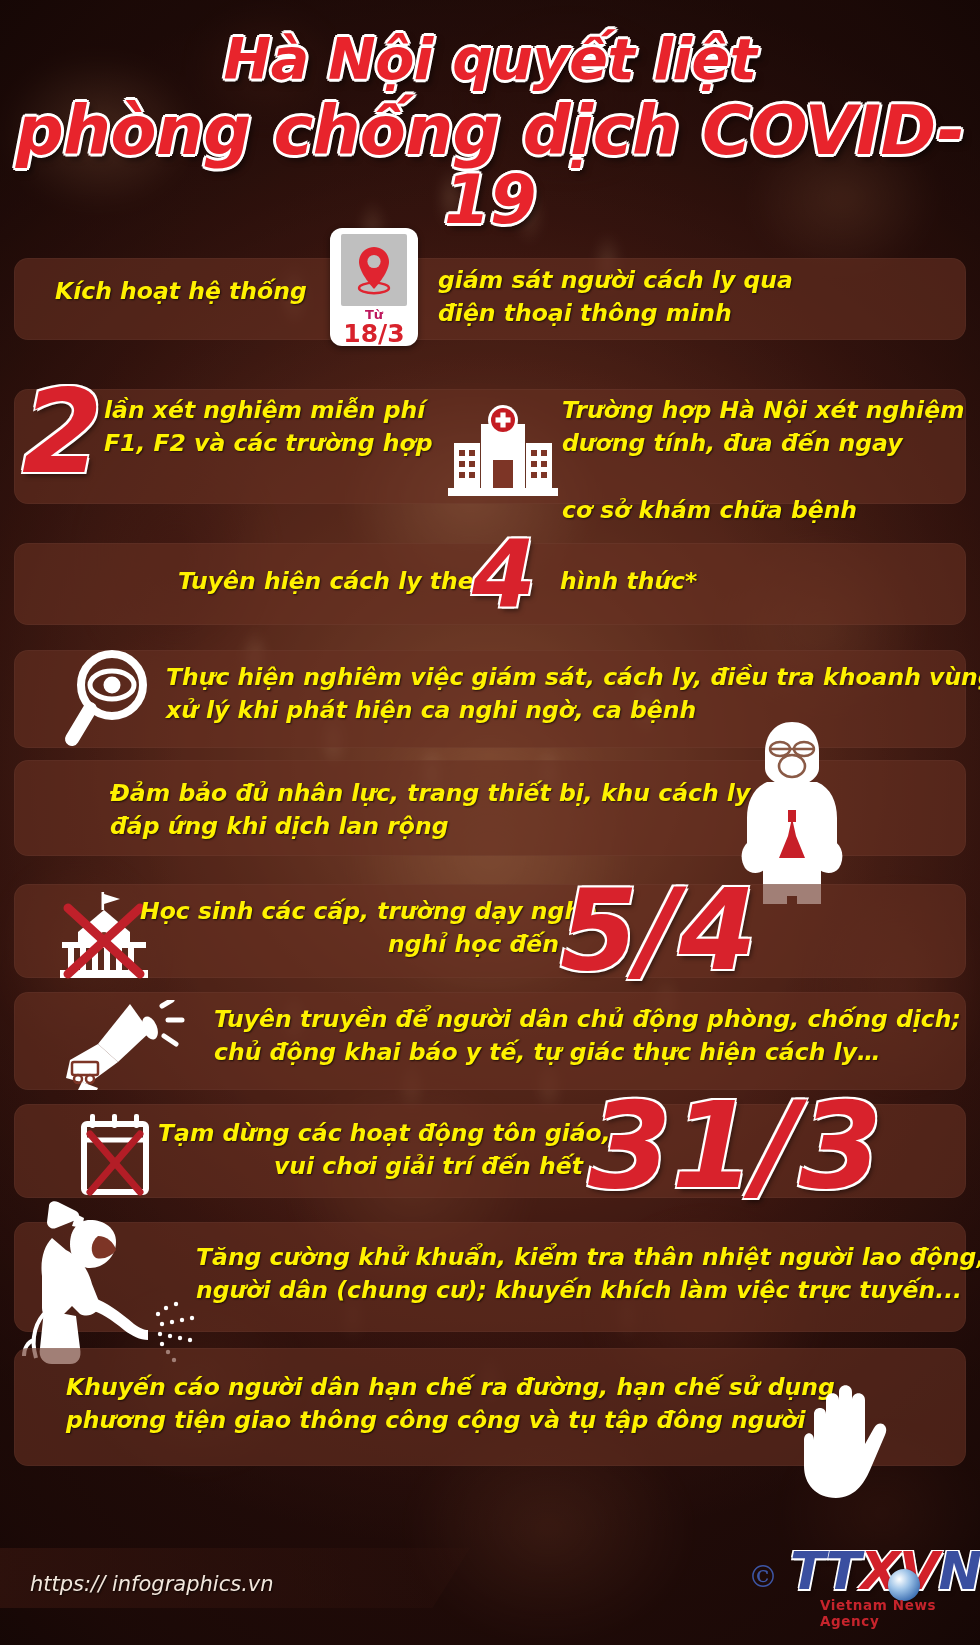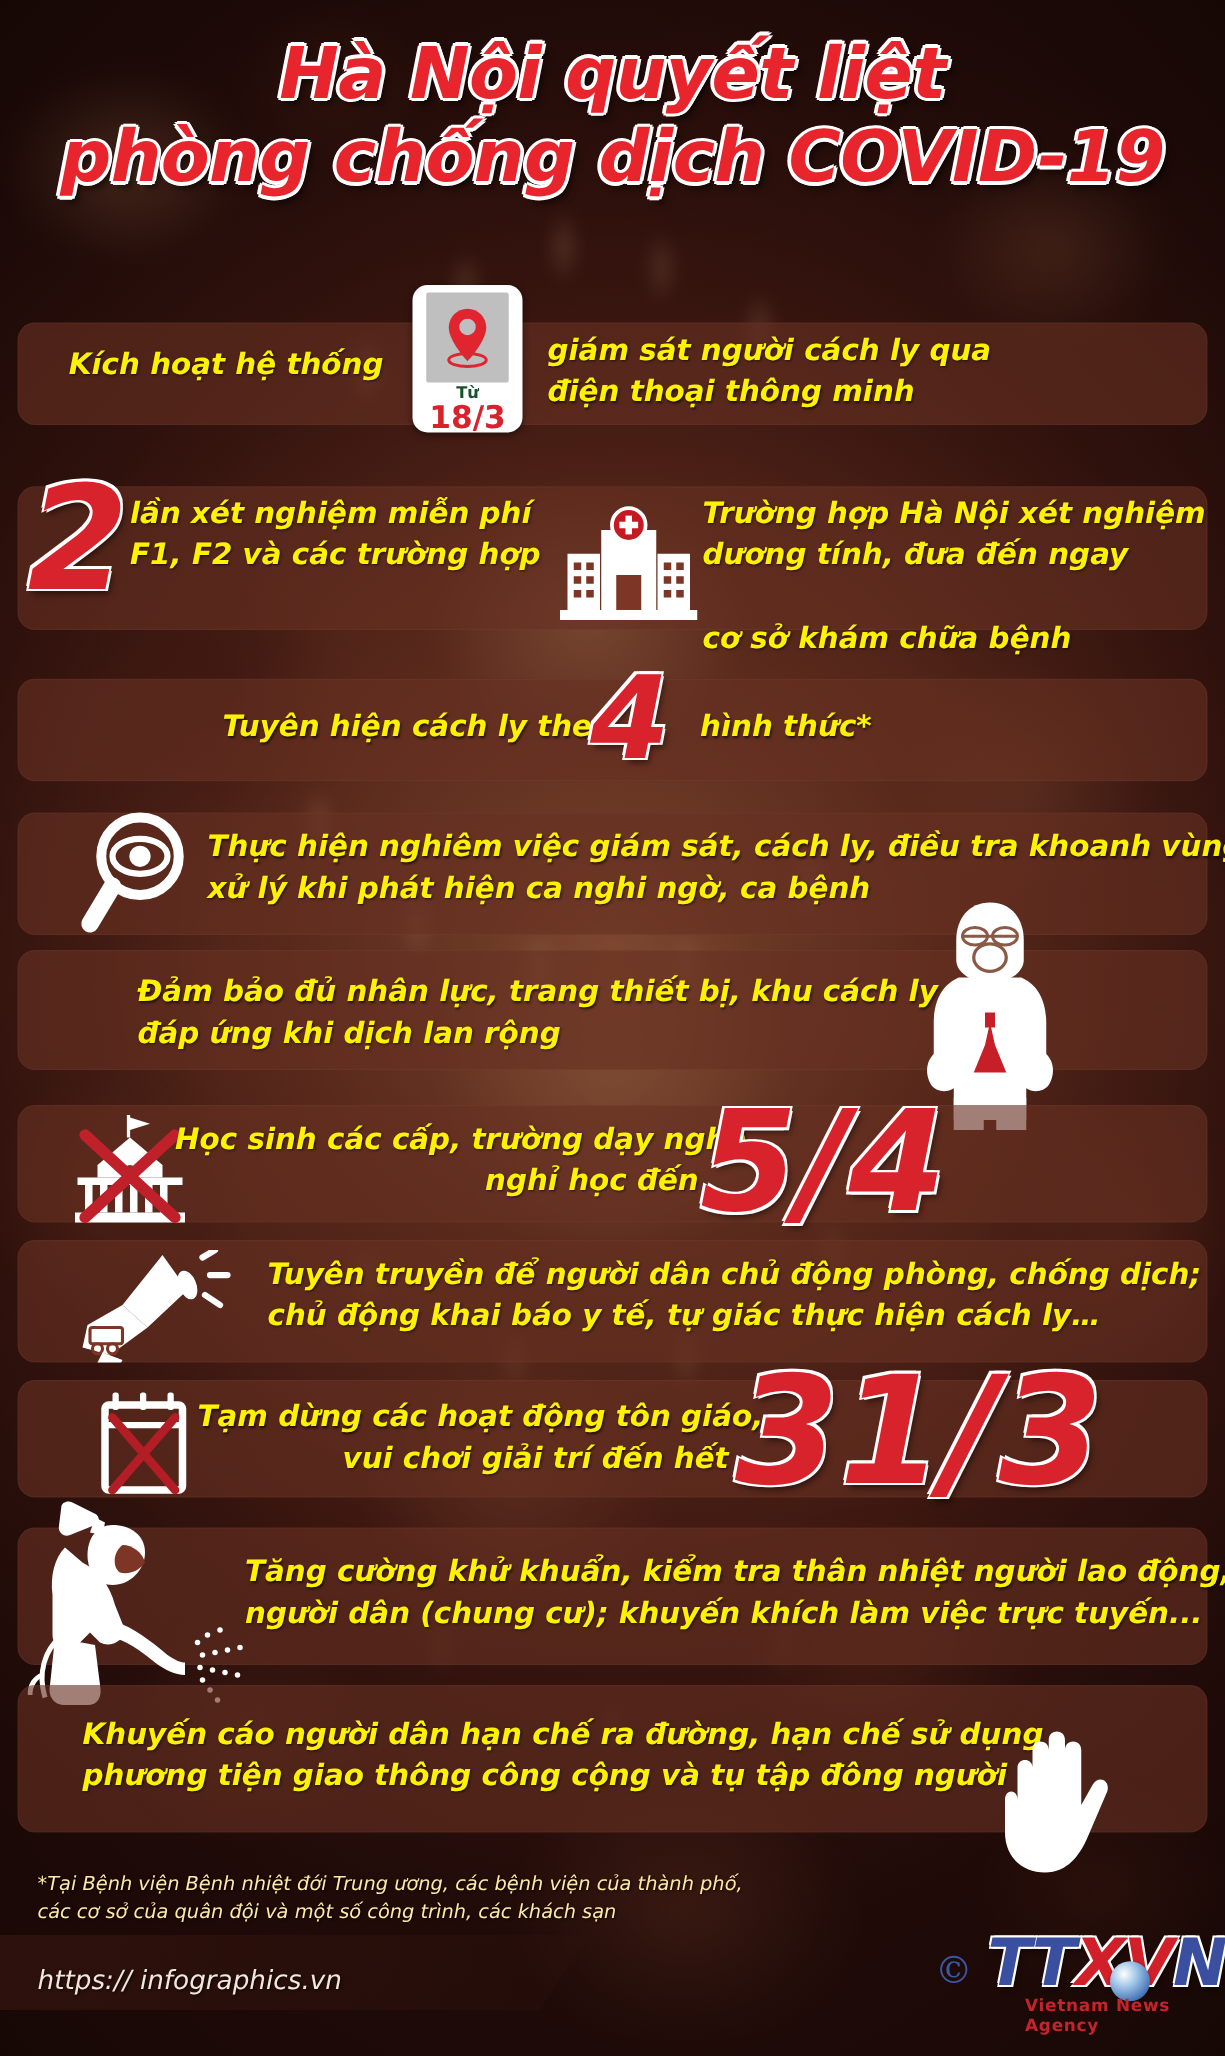--- a/index.html
+++ b/index.html
@@ -83,21 +83,21 @@
     font-style:italic;
     color:#e8242c;
     letter-spacing:-0.5px;
     line-height:1.03;
     text-shadow:
       -2px -2px 0 #fff, 2px -2px 0 #fff, -2px 2px 0 #fff, 2px 2px 0 #fff,
       -3px 0 0 #fff, 3px 0 0 #fff, 0 -3px 0 #fff, 0 3px 0 #fff,
       4px 5px 6px rgba(0,0,0,.55);
   }
   .title-1{font-size:57px;}
-  .title-2{font-size:57px;margin-top:8px;}
+  .title-2{font-size:67px;margin-top:8px;}
 
   
   .bar{
     position:absolute;
     background:rgba(104,48,34,0.62);
     border-radius:14px;
     box-shadow:inset 0 0 0 1px rgba(255,255,255,.03);
   }
   .txt{
     color:#fff200;
@@ -121,21 +121,21 @@
 
   
   .phone{
     position:absolute;left:330px;top:228px;width:88px;height:118px;
     background:#fff;border-radius:12px;
     box-shadow:0 2px 6px rgba(0,0,0,.45);
     display:flex;flex-direction:column;align-items:center;
   }
   .phone-screen{width:66px;height:74px;background:#bfbfbf;margin-top:6px;border-radius:2px;
     display:flex;align-items:center;justify-content:center;}
-  .phone-tu{color:#14532d;font-weight:bold;font-size:13px;line-height:1;margin-top:2px;}
+  .phone-tu{color:#be185d;font-weight:bold;font-size:13px;line-height:1;margin-top:2px;}
   .phone-date{color:#d8222c;font-weight:bold;font-size:25px;line-height:1;}
 
   .footnote{
     position:absolute;left:30px;top:1496px;width:620px;
     color:#ffe9a8;font-style:italic;font-size:15.5px;line-height:1.45;
     text-shadow:1px 1px 2px rgba(0,0,0,.7);
   }
   .site{
     position:absolute;left:30px;top:1572px;
     color:#f2e7dc;font-style:italic;font-size:21px;
@@ -345,24 +345,20 @@
 
     <div class="bar" style="left:14px;top:1348px;width:952px;height:118px;"></div>
     <div class="abs txt" style="left:66px;top:1372px;">Khuyến cáo người dân hạn chế ra đường, hạn chế sử dụng</div>
     <div class="abs txt" style="left:66px;top:1405px;">phương tiện giao thông công cộng và tụ tập đông người</div>
 
     <svg class="abs" style="left:778px;top:1348px;" width="140" height="170" viewBox="0 0 140 170">
       <path d="M36 86 L36 66 C36 58 48 58 48 66 L48 84 L48 52 C48 43 61 43 61 52 L61 82 L61 44 C61 35 74 35 74 44 L74 82 L74 52 C74 43 87 43 87 52 L87 96 L96 80 C101 71 112 77 107 87 L92 122 C86 136 76 150 58 150 C38 150 26 136 26 118 L26 92 C26 83 36 83 36 92 Z" fill="#fff"></path>
     </svg>
 
     <div class="footer-plate"></div>
-    <div class="footnote">
-      <div>*Tại Bệnh viện Bệnh nhiệt đới Trung ương, các bệnh viện của thành phố,</div>
-      <div>các cơ sở của quân đội và một số công trình, các khách sạn</div>
-    </div>
     <div class="site">https:// infographics.vn</div>
 
     <div class="ttxvn">
       <div class="copy">©</div>
       <div class="logo-text"><span class="lt-b">TT</span><span class="lt-r">X</span><span class="lt-r">V</span><span class="lt-b">N</span></div>
       <div class="globe"></div>
       <div class="vna">Vietnam News Agency</div>
     </div>
 
   </div>

